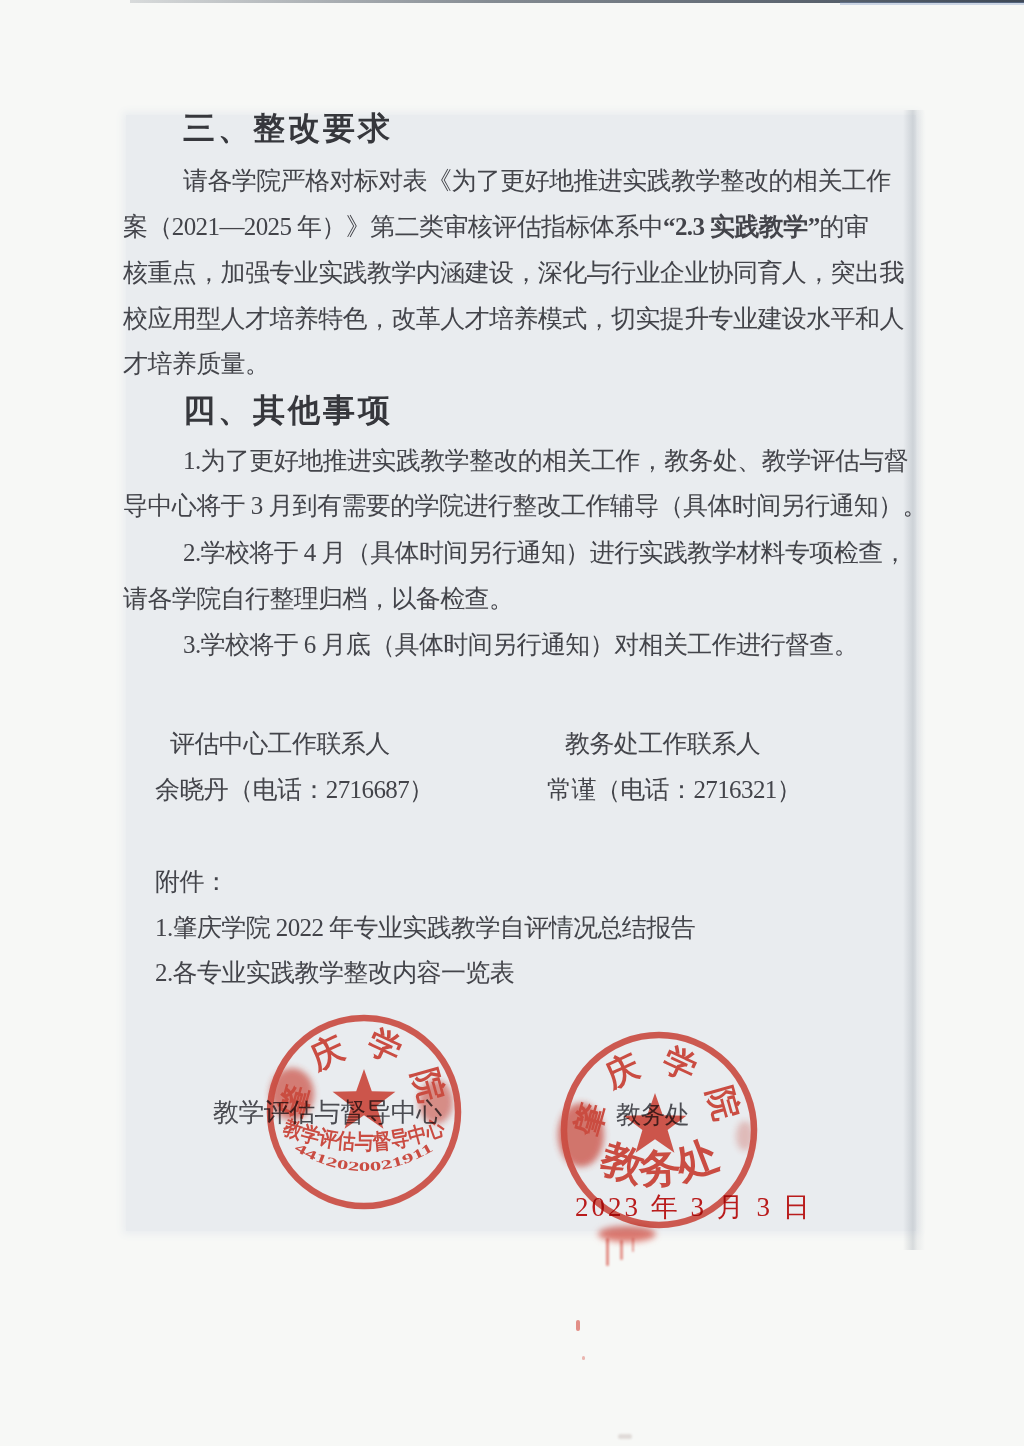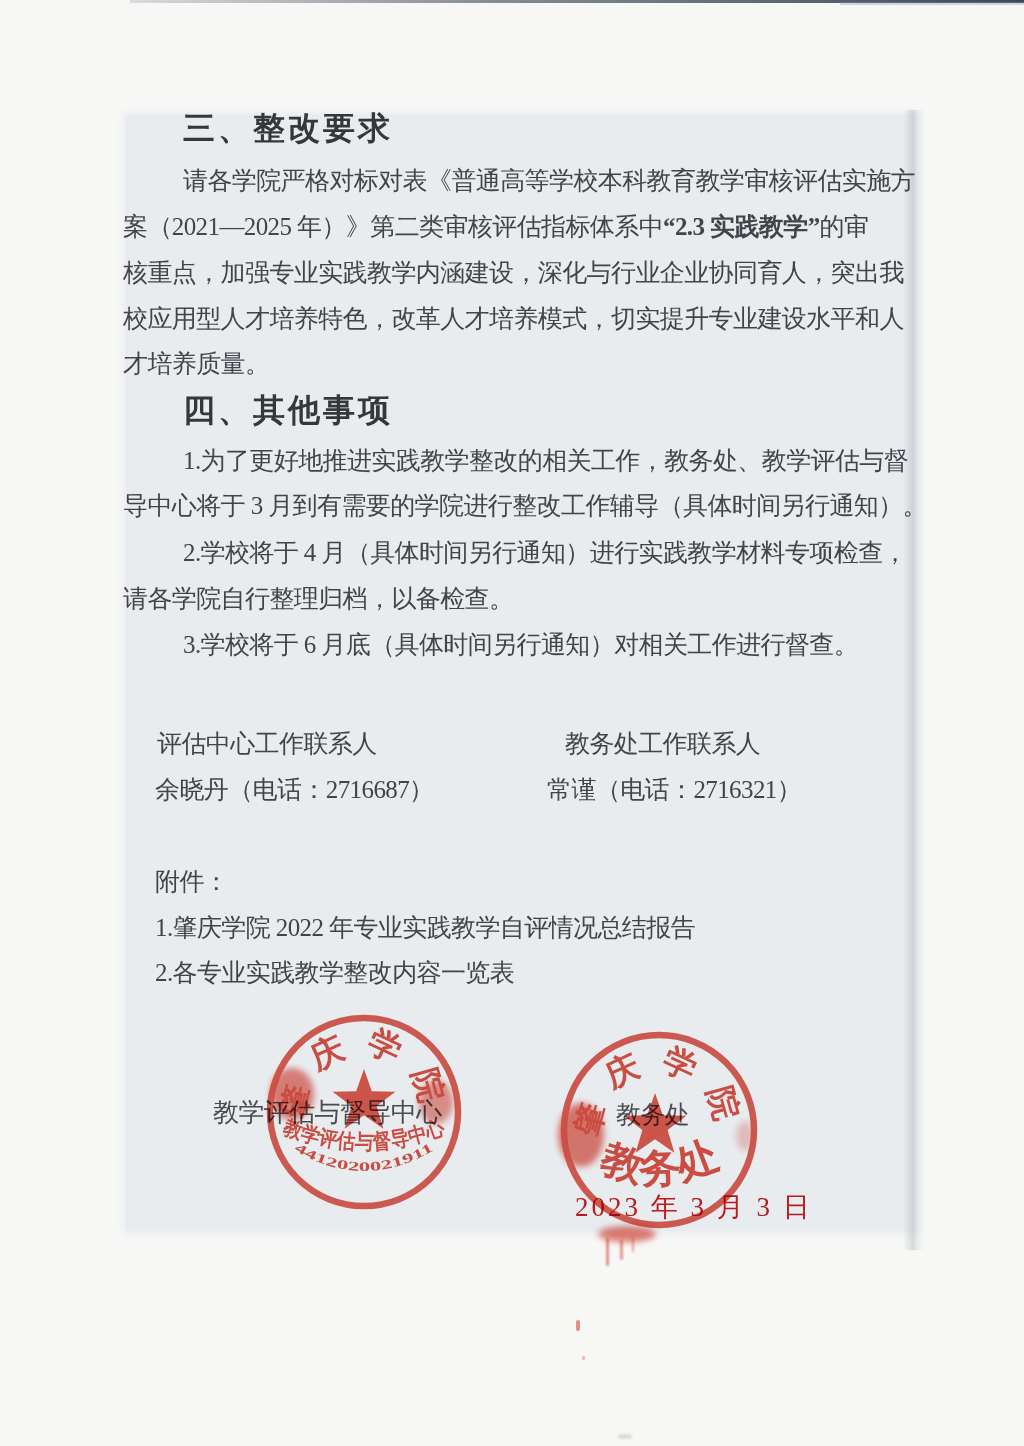--- a/index.html
+++ b/index.html
@@ -40,35 +40,35 @@
 
 <div class="scan">
 
   <div class="top-edge-line"></div>
   <div class="top-edge-blue"></div>
   <div class="page-tint"></div>
   <div class="right-shadow"></div>
 
   <div class="ln hd" style="left:183px;top:112px">三、整改要求</div>
 
-  <div class="ln" style="left:183px;top:168px">请各学院严格对标对表《普通高等学校本科教育教学审核评估实施方</div>
+  <div class="ln" style="left:183px;top:168px">请各学院严格对标对表《为了更好地推进实践教学整改的相关工作</div>
   <div class="ln" style="left:123px;top:214px"><span>案（2021—2025 年）》第二类审核评估指标体系中</span><span class="bseg">“2.3 实践教学”</span><span>的审</span></div>
   <div class="ln" style="left:123px;top:306px">校应用型人才培养特色，改革人才培养模式，切实提升专业建设水平和人</div>
   <div class="ln" style="left:123px;top:260px">核重点，加强专业实践教学内涵建设，深化与行业企业协同育人，突出我</div>
   <div class="ln" style="left:123px;top:351px">才培养质量。</div>
 
   <div class="ln hd" style="left:183px;top:394px">四、其他事项</div>
 
   <div class="ln" style="left:183px;top:448px">1.为了更好地推进实践教学整改的相关工作，教务处、教学评估与督</div>
   <div class="ln" style="left:123px;top:493px">导中心将于 3 月到有需要的学院进行整改工作辅导（具体时间另行通知）。</div>
   <div class="ln" style="left:183px;top:540px">2.学校将于 4 月（具体时间另行通知）进行实践教学材料专项检查，</div>
   <div class="ln" style="left:123px;top:586px">请各学院自行整理归档，以备检查。</div>
   <div class="ln" style="left:183px;top:632px">3.学校将于 6 月底（具体时间另行通知）对相关工作进行督查。</div>
 
-  <div class="ln" style="left:157px;top:731px">评估中心工作联系人</div>
+  <div class="ln" style="left:170px;top:731px">评估中心工作联系人</div>
   <div class="ln" style="left:565px;top:731px">教务处工作联系人</div>
   <div class="ln" style="left:155px;top:777px">余晓丹（电话：2716687）</div>
   <div class="ln" style="left:547px;top:777px">常谨（电话：2716321）</div>
 
   <div class="ln" style="left:155px;top:869px">附件：</div>
   <div class="ln" style="left:155px;top:915px">1.肇庆学院 2022 年专业实践教学自评情况总结报告</div>
   <div class="ln" style="left:155px;top:960px">2.各专业实践教学整改内容一览表</div>
 
   <div class="ln sig" style="left:213px;top:1100px;font-size:26px">教学评估与督导中心</div>
   <div class="ln sig" style="left:616px;top:1102px">教务处</div>

